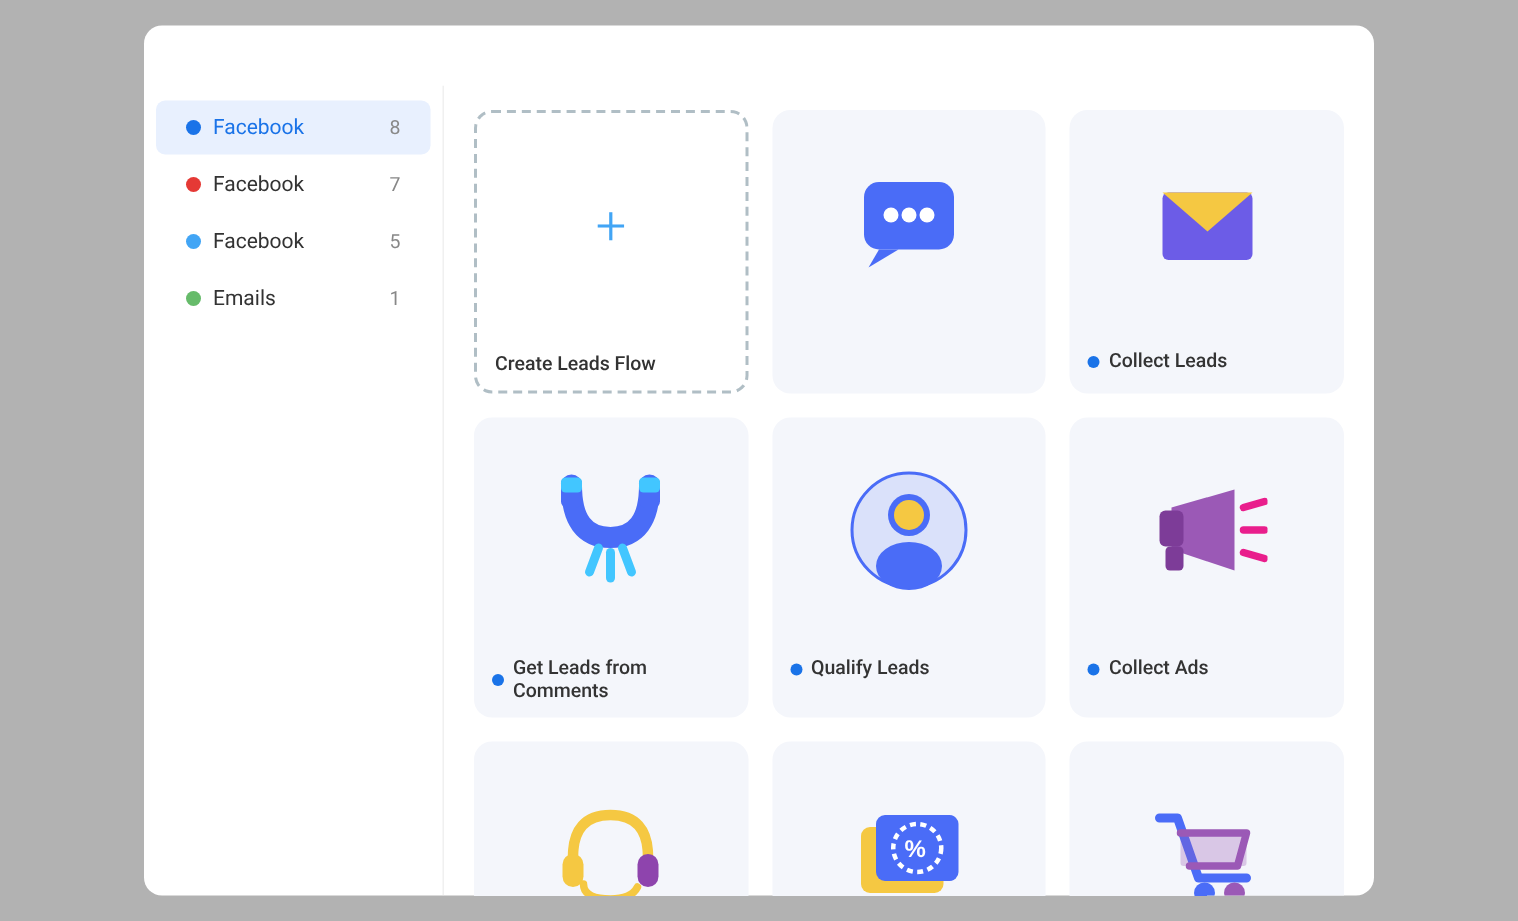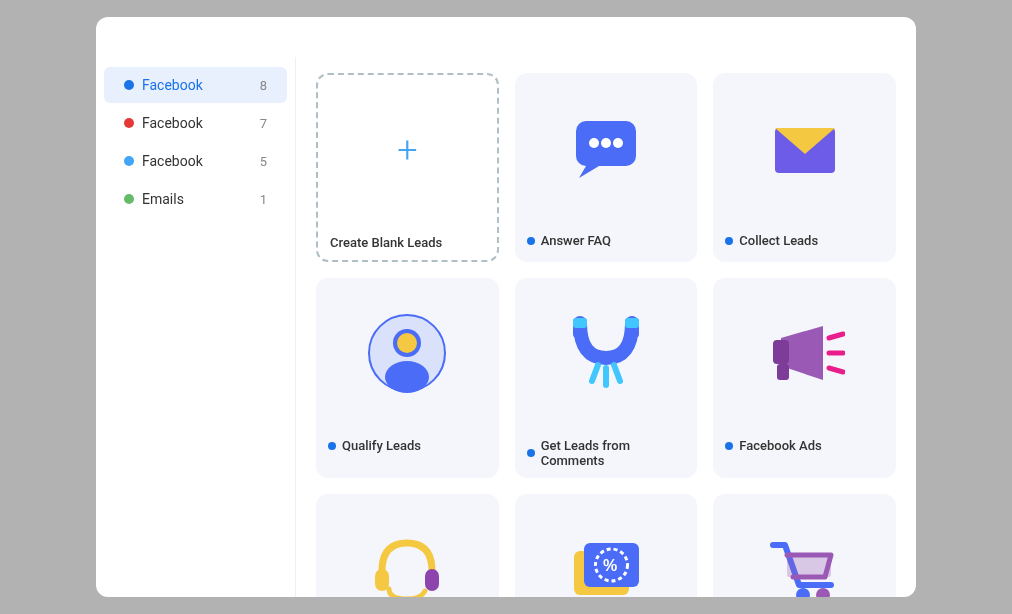--- a/index.html
+++ b/index.html
@@ -228,64 +228,45 @@
         </div>
       </div>
     <div class="templates-area">
       <div class="templates-grid">
 
       <div class="template-card blank">
             <div class="template-icon-area">
               <span class="plus-icon">+</span>
             </div>
             <div class="template-label">
-              <span class="label-text">Create Blank Leads</span>
+              <span class="label-text">Create Leads Flow</span>
             </div>
           </div>
           <div class="template-card">
             <div class="template-icon-area">
               <svg width="70" height="65" viewBox="0 0 70 65">
         <rect x="5" y="5" width="60" height="45" rx="10" ry="10" fill="#4A6CF7"></rect>
         <circle cx="23" cy="27" r="5" fill="white"></circle>
         <circle cx="35" cy="27" r="5" fill="white"></circle>
         <circle cx="47" cy="27" r="5" fill="white"></circle>
         <polygon points="15,50 8,62 28,50" fill="#4A6CF7"></polygon>
       </svg>
             </div>
-            <div class="template-label">
-              <span class="dot dot-blue"></span>
-              <span class="label-text">Answer FAQ</span>
-            </div>
           </div>
           <div class="template-card">
             <div class="template-icon-area">
               <svg width="68" height="60" viewBox="0 0 68 60">
         <rect x="4" y="10" width="60" height="45" rx="4" fill="#6C5CE7"></rect>
         <polygon points="4,10 34,36 64,10" fill="#F5C842"></polygon>
         <rect x="4" y="10" width="60" height="4" fill="#F5C842" opacity="0"></rect>
       </svg>
             </div>
             <div class="template-label">
               <span class="dot dot-blue"></span>
               <span class="label-text">Collect Leads</span>
-            </div>
-          </div>
-          <div class="template-card">
-            <div class="template-icon-area">
-              <svg width="80" height="80" viewBox="0 0 80 80">
-        <circle cx="40" cy="40" r="38" fill="#4A6CF7" opacity="0.15"></circle>
-        <circle cx="40" cy="40" r="38" fill="none" stroke="#4A6CF7" stroke-width="2"></circle>
-        <circle cx="40" cy="30" r="14" fill="#4A6CF7"></circle>
-        <ellipse cx="40" cy="64" rx="22" ry="16" fill="#4A6CF7"></ellipse>
-        <circle cx="40" cy="30" r="10" fill="#F5C842"></circle>
-      </svg>
-            </div>
-            <div class="template-label">
-              <span class="dot dot-blue"></span>
-              <span class="label-text">Qualify Leads</span>
             </div>
           </div>
           <div class="template-card">
             <div class="template-icon-area">
               <svg width="72" height="80" viewBox="0 0 72 80">
         <path d="M10,10 Q10,45 36,45 Q62,45 62,10" fill="none" stroke="#4A6CF7" stroke-width="14" stroke-linecap="round"></path>
         <rect x="3" y="5" width="14" height="20" rx="4" fill="#4A6CF7"></rect>
         <rect x="55" y="5" width="14" height="20" rx="4" fill="#4A6CF7"></rect>
         <rect x="3" y="5" width="14" height="10" rx="3" fill="#42C6FF"></rect>
         <rect x="55" y="5" width="14" height="10" rx="3" fill="#42C6FF"></rect>
@@ -294,32 +275,47 @@
         <line x1="44" y1="52" x2="50" y2="68" stroke="#42C6FF" stroke-width="6" stroke-linecap="round"></line>
       </svg>
             </div>
             <div class="template-label">
               <span class="dot dot-blue"></span>
               <span class="label-text">Get Leads from Comments</span>
             </div>
           </div>
           <div class="template-card">
             <div class="template-icon-area">
+              <svg width="80" height="80" viewBox="0 0 80 80">
+        <circle cx="40" cy="40" r="38" fill="#4A6CF7" opacity="0.15"></circle>
+        <circle cx="40" cy="40" r="38" fill="none" stroke="#4A6CF7" stroke-width="2"></circle>
+        <circle cx="40" cy="30" r="14" fill="#4A6CF7"></circle>
+        <ellipse cx="40" cy="64" rx="22" ry="16" fill="#4A6CF7"></ellipse>
+        <circle cx="40" cy="30" r="10" fill="#F5C842"></circle>
+      </svg>
+            </div>
+            <div class="template-label">
+              <span class="dot dot-blue"></span>
+              <span class="label-text">Qualify Leads</span>
+            </div>
+          </div>
+          <div class="template-card">
+            <div class="template-icon-area">
               <svg width="80" height="70" viewBox="0 0 80 70">
         <polygon points="16,20 16,48 58,62 58,8" fill="#9B59B6"></polygon>
         <rect x="8" y="22" width="16" height="24" rx="4" fill="#7D3C98"></rect>
         <rect x="12" y="46" width="12" height="16" rx="3" fill="#7D3C98"></rect>
         <line x1="64" y1="20" x2="78" y2="16" stroke="#E91E8C" stroke-width="5" stroke-linecap="round"></line>
         <line x1="64" y1="35" x2="78" y2="35" stroke="#E91E8C" stroke-width="5" stroke-linecap="round"></line>
         <line x1="64" y1="50" x2="78" y2="54" stroke="#E91E8C" stroke-width="5" stroke-linecap="round"></line>
       </svg>
             </div>
             <div class="template-label">
               <span class="dot dot-blue"></span>
-              <span class="label-text">Facebook Ads</span>
+              <span class="label-text">Collect Ads</span>
             </div>
           </div>
           <div class="template-card">
             <div class="template-icon-area">
               <svg width="80" height="72" viewBox="0 0 80 72">
         <path d="M15,38 Q15,10 40,10 Q65,10 65,38" fill="none" stroke="#F5C842" stroke-width="7" stroke-linecap="round"></path>
         <rect x="8" y="36" width="14" height="22" rx="7" fill="#F5C842"></rect>
         <rect x="58" y="36" width="14" height="22" rx="7" fill="#8E44AD"></rect>
         <path d="M22,56 Q22,66 40,66 Q54,66 58,58" fill="none" stroke="#F5C842" stroke-width="5" stroke-linecap="round"></path>
       </svg>

